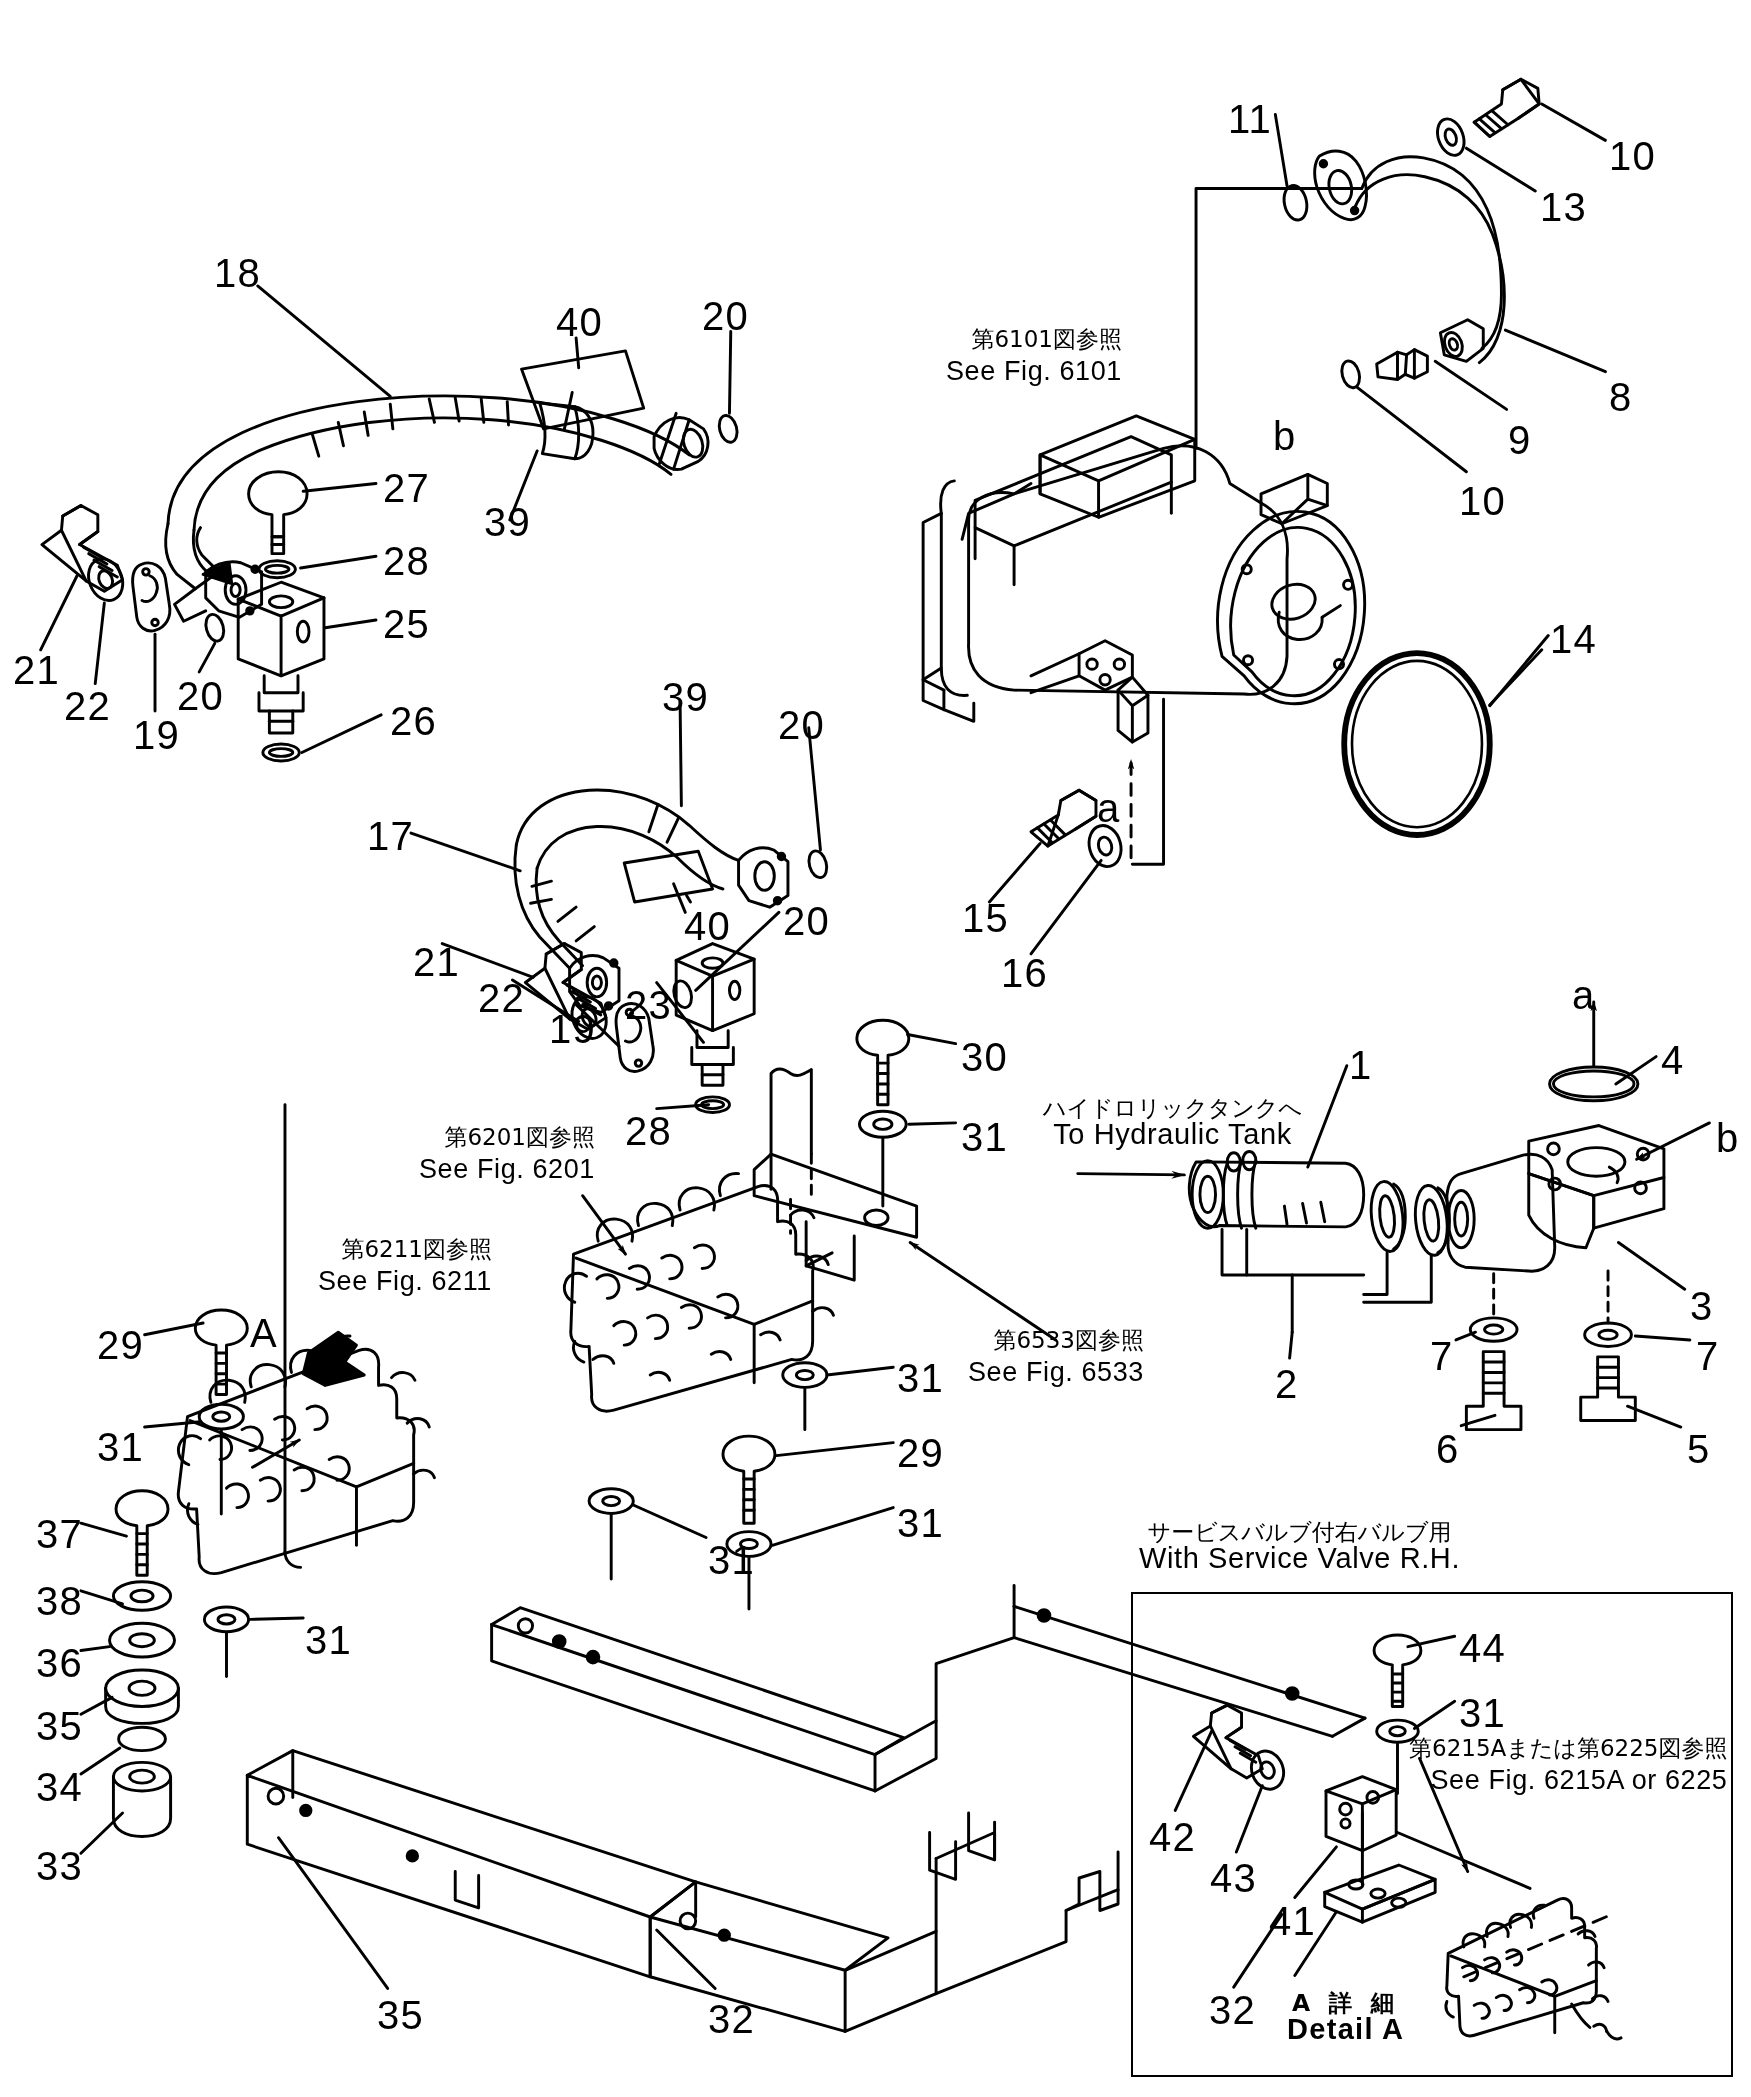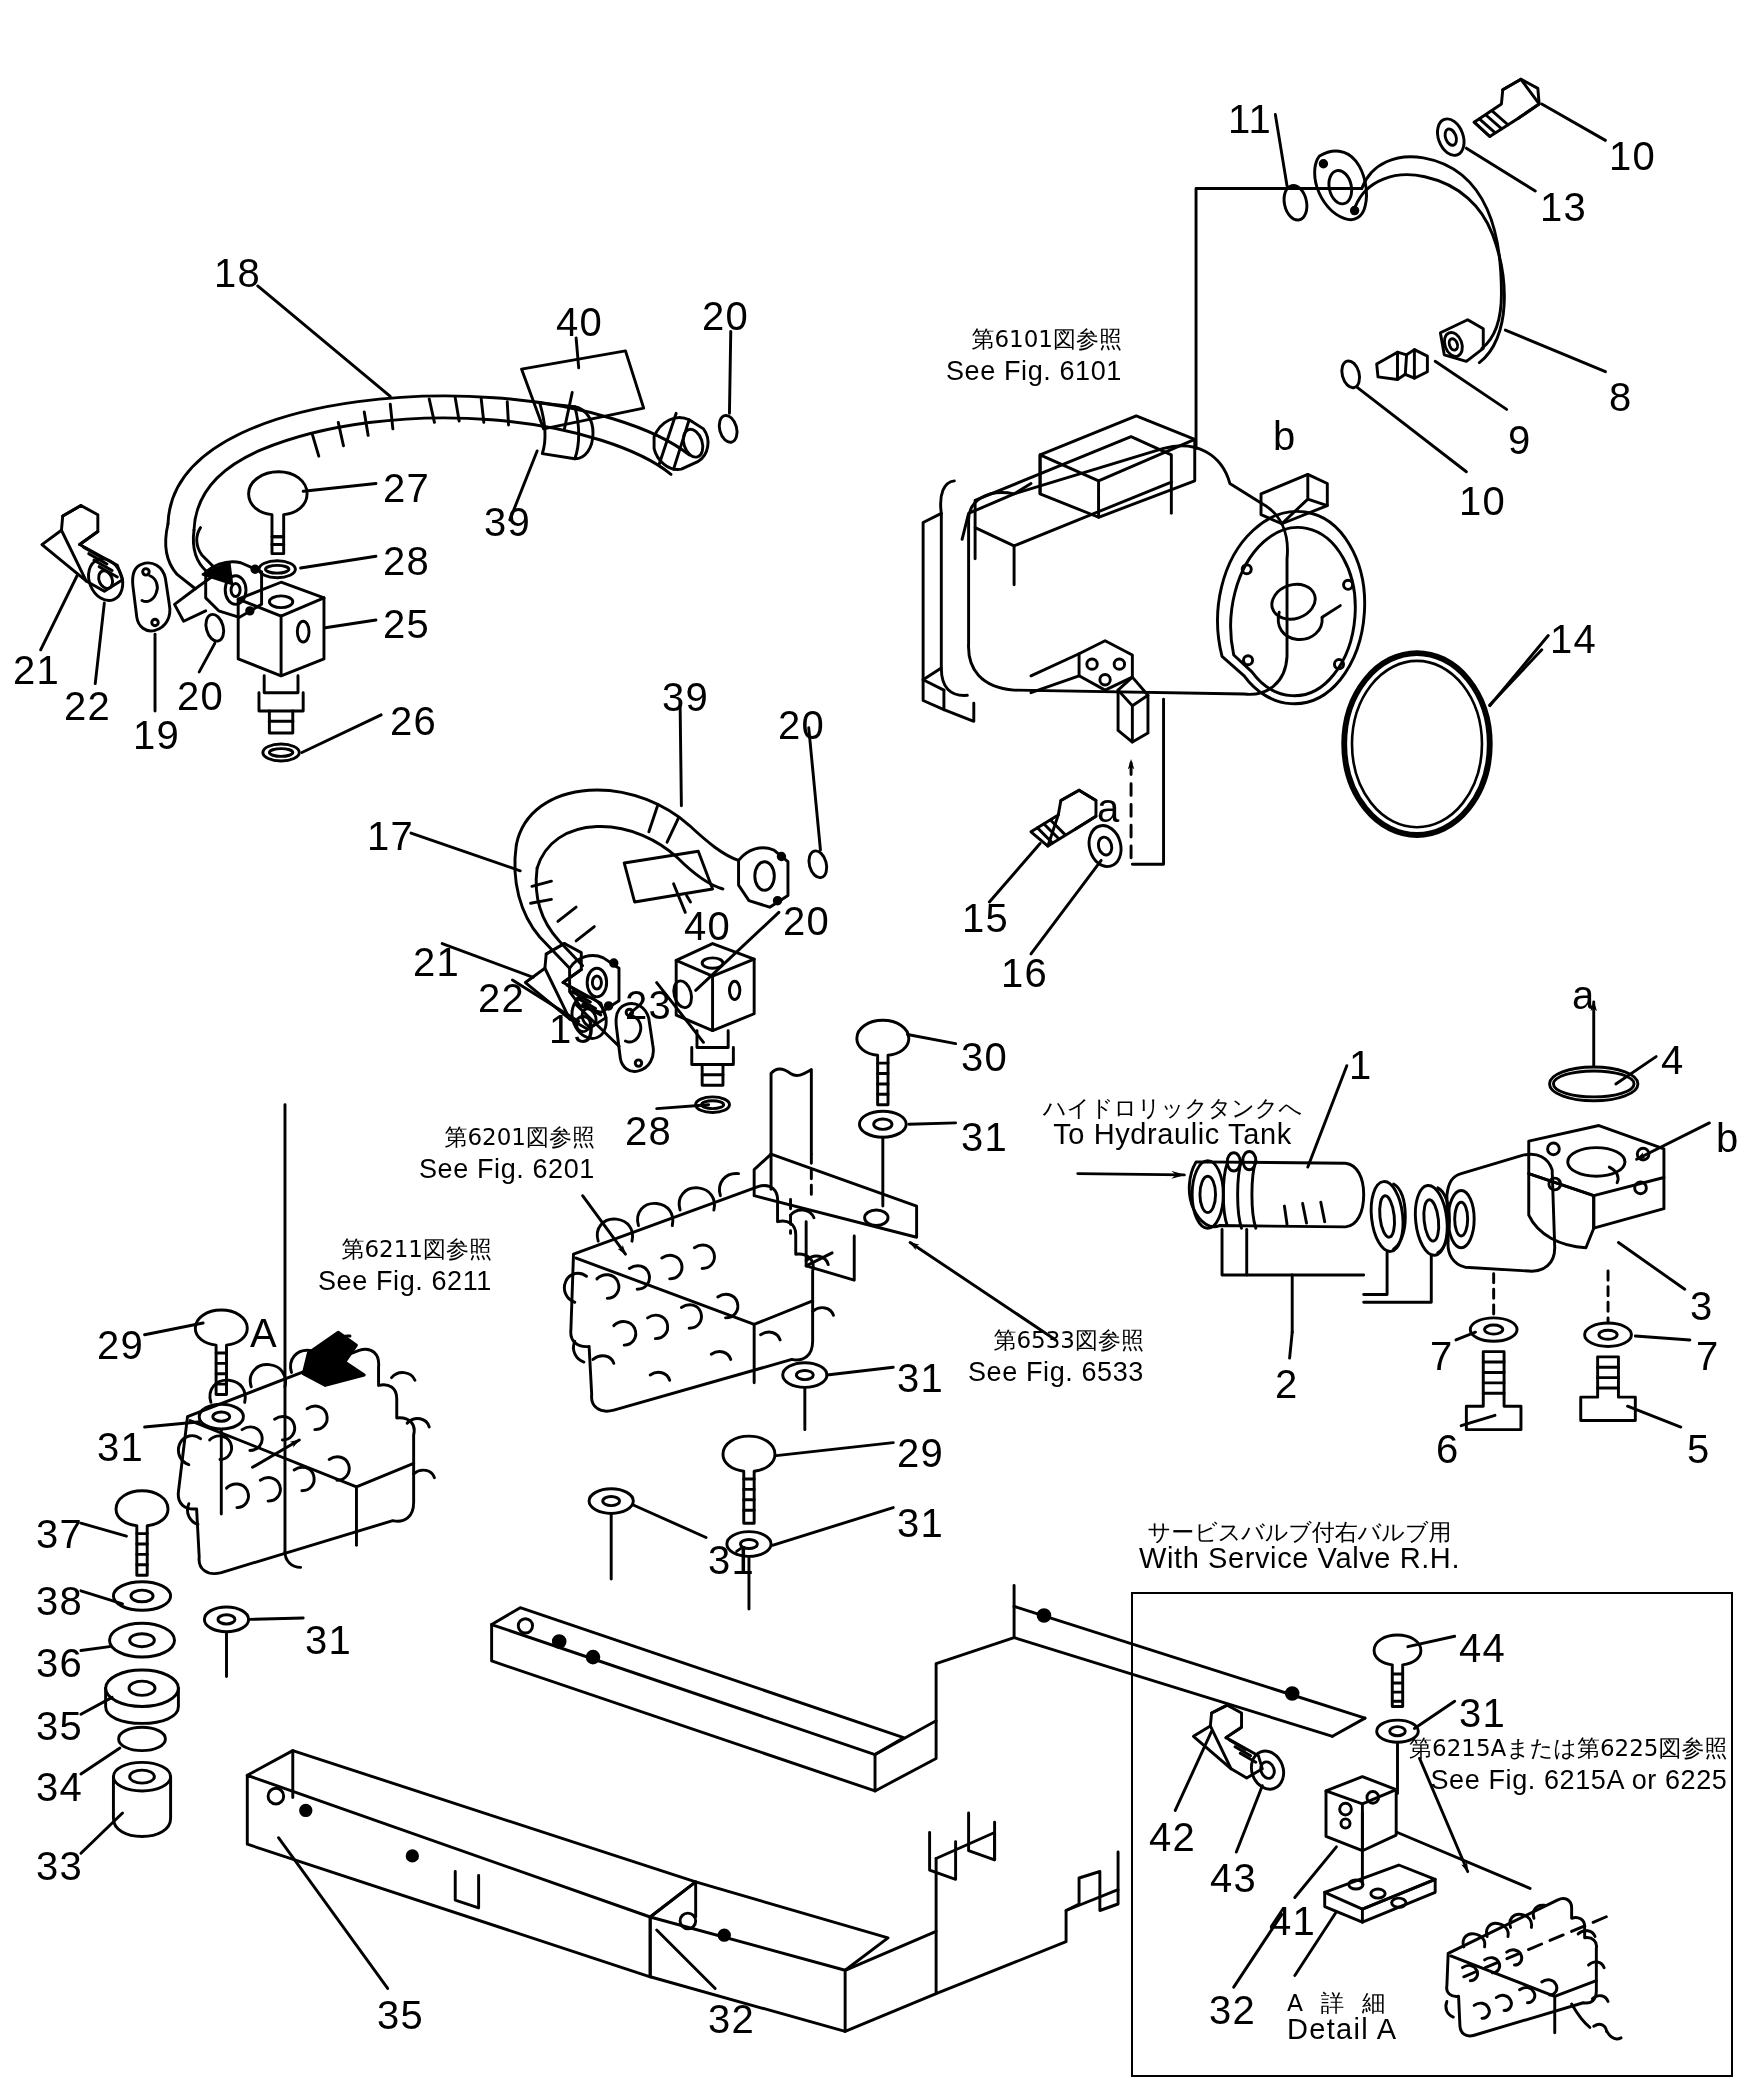--- a/index.html
+++ b/index.html
@@ -19,21 +19,21 @@
     line-height:1;
   }
   .num{font-size:40px;letter-spacing:1.3px;}
   .ltr{font-size:40px;font-style:normal;}
   .ref{font-size:26px;line-height:1.28;text-align:right;}
   .ref .jp{font-family:"DejaVu Sans",sans-serif;font-size:23px;letter-spacing:0px;}
   .ref .en{font-family:"Liberation Sans",sans-serif;font-size:27px;letter-spacing:0.6px;}
   .cap{font-size:27px;}
   .cap .jp{font-family:"DejaVu Sans",sans-serif;font-size:23px;text-align:center;}
   .cap .en{font-size:29px;letter-spacing:0.6px;}
-  .detail-cap{font-size:27px;text-align:left;}
+  .detail-cap{font-size:27px;text-align:center;font-weight:bold;}
   .detail-cap .jp{font-family:"DejaVu Sans",sans-serif;font-size:23.4px;letter-spacing:5.2px;}
   .detail-cap .en{font-size:29px;letter-spacing:1.3px;}
   .inset-box{
     position:absolute;
     border:2.6px solid #000;
     background:transparent;
   }
 </style>
 </head>
 <body>

